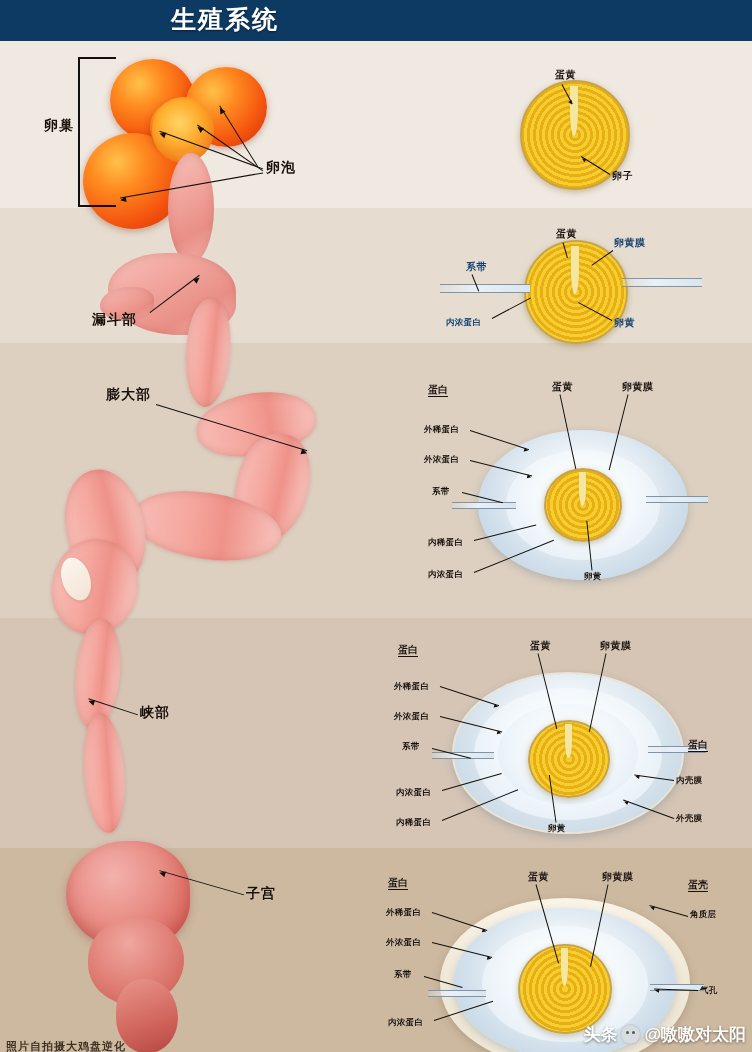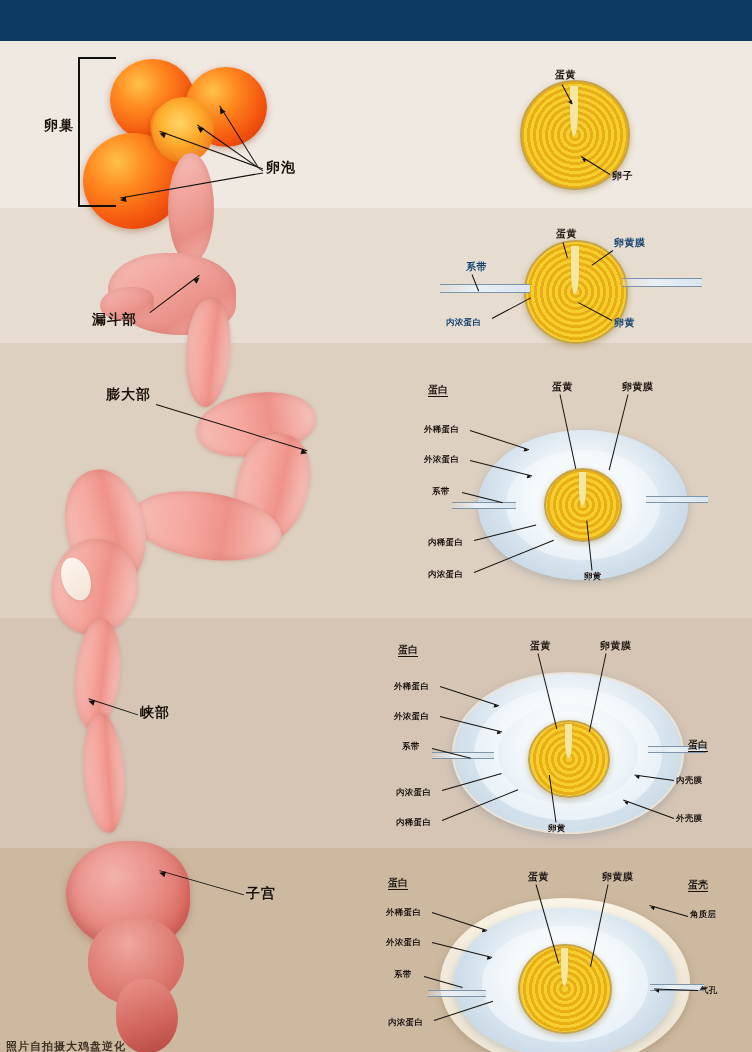--- a/index.html
+++ b/index.html
@@ -132,20 +132,21 @@
     font-size:11px; font-weight:bold; color:#241a10;
     opacity:.85; white-space:nowrap; letter-spacing:1px;
   }
 </style>
 </head>
 <body>
 
 <div id="page">
 
   <div id="header">
+    <div class="h-title h-left">生殖系统</div>
   </div>
 
   <div class="band" id="band1"></div>
   <div class="band" id="band2"></div>
   <div class="band" id="band3"></div>
   <div class="band" id="band4"></div>
   <div class="band" id="band5"></div>
 
   <div id="organ">
 
@@ -365,14 +366,19 @@
   <div class="ln thin" style="left:434px; top:1020px; width:62px; transform: rotate(-18deg);"></div>
 
   <div class="lbl hd" style="left:688px; top:880px;">蛋壳</div>
   <div class="lbl xs" style="left:690px; top:910px;">角质层</div>
   <div class="ln thin" style="left:688px; top:916px; width:40px; transform: rotate(196deg);"></div>
   <div class="arw sm" style="left:688px; top:916px; transform: rotate(196deg) translateX(35px);"></div>
   <div class="lbl xs" style="left:700px; top:986px;">气孔</div>
   <div class="ln thin" style="left:698px; top:990px; width:44px; transform: rotate(182deg);"></div>
   <div class="arw sm" style="left:698px; top:990px; transform: rotate(182deg) translateX(39px);"></div>
 
+  <div id="wm">
+    <span>头条</span>
+    <span class="wm-logo"></span>
+    <span>@嗷嗷对太阳</span>
+  </div>
 
 </div>
 
 </body></html>

